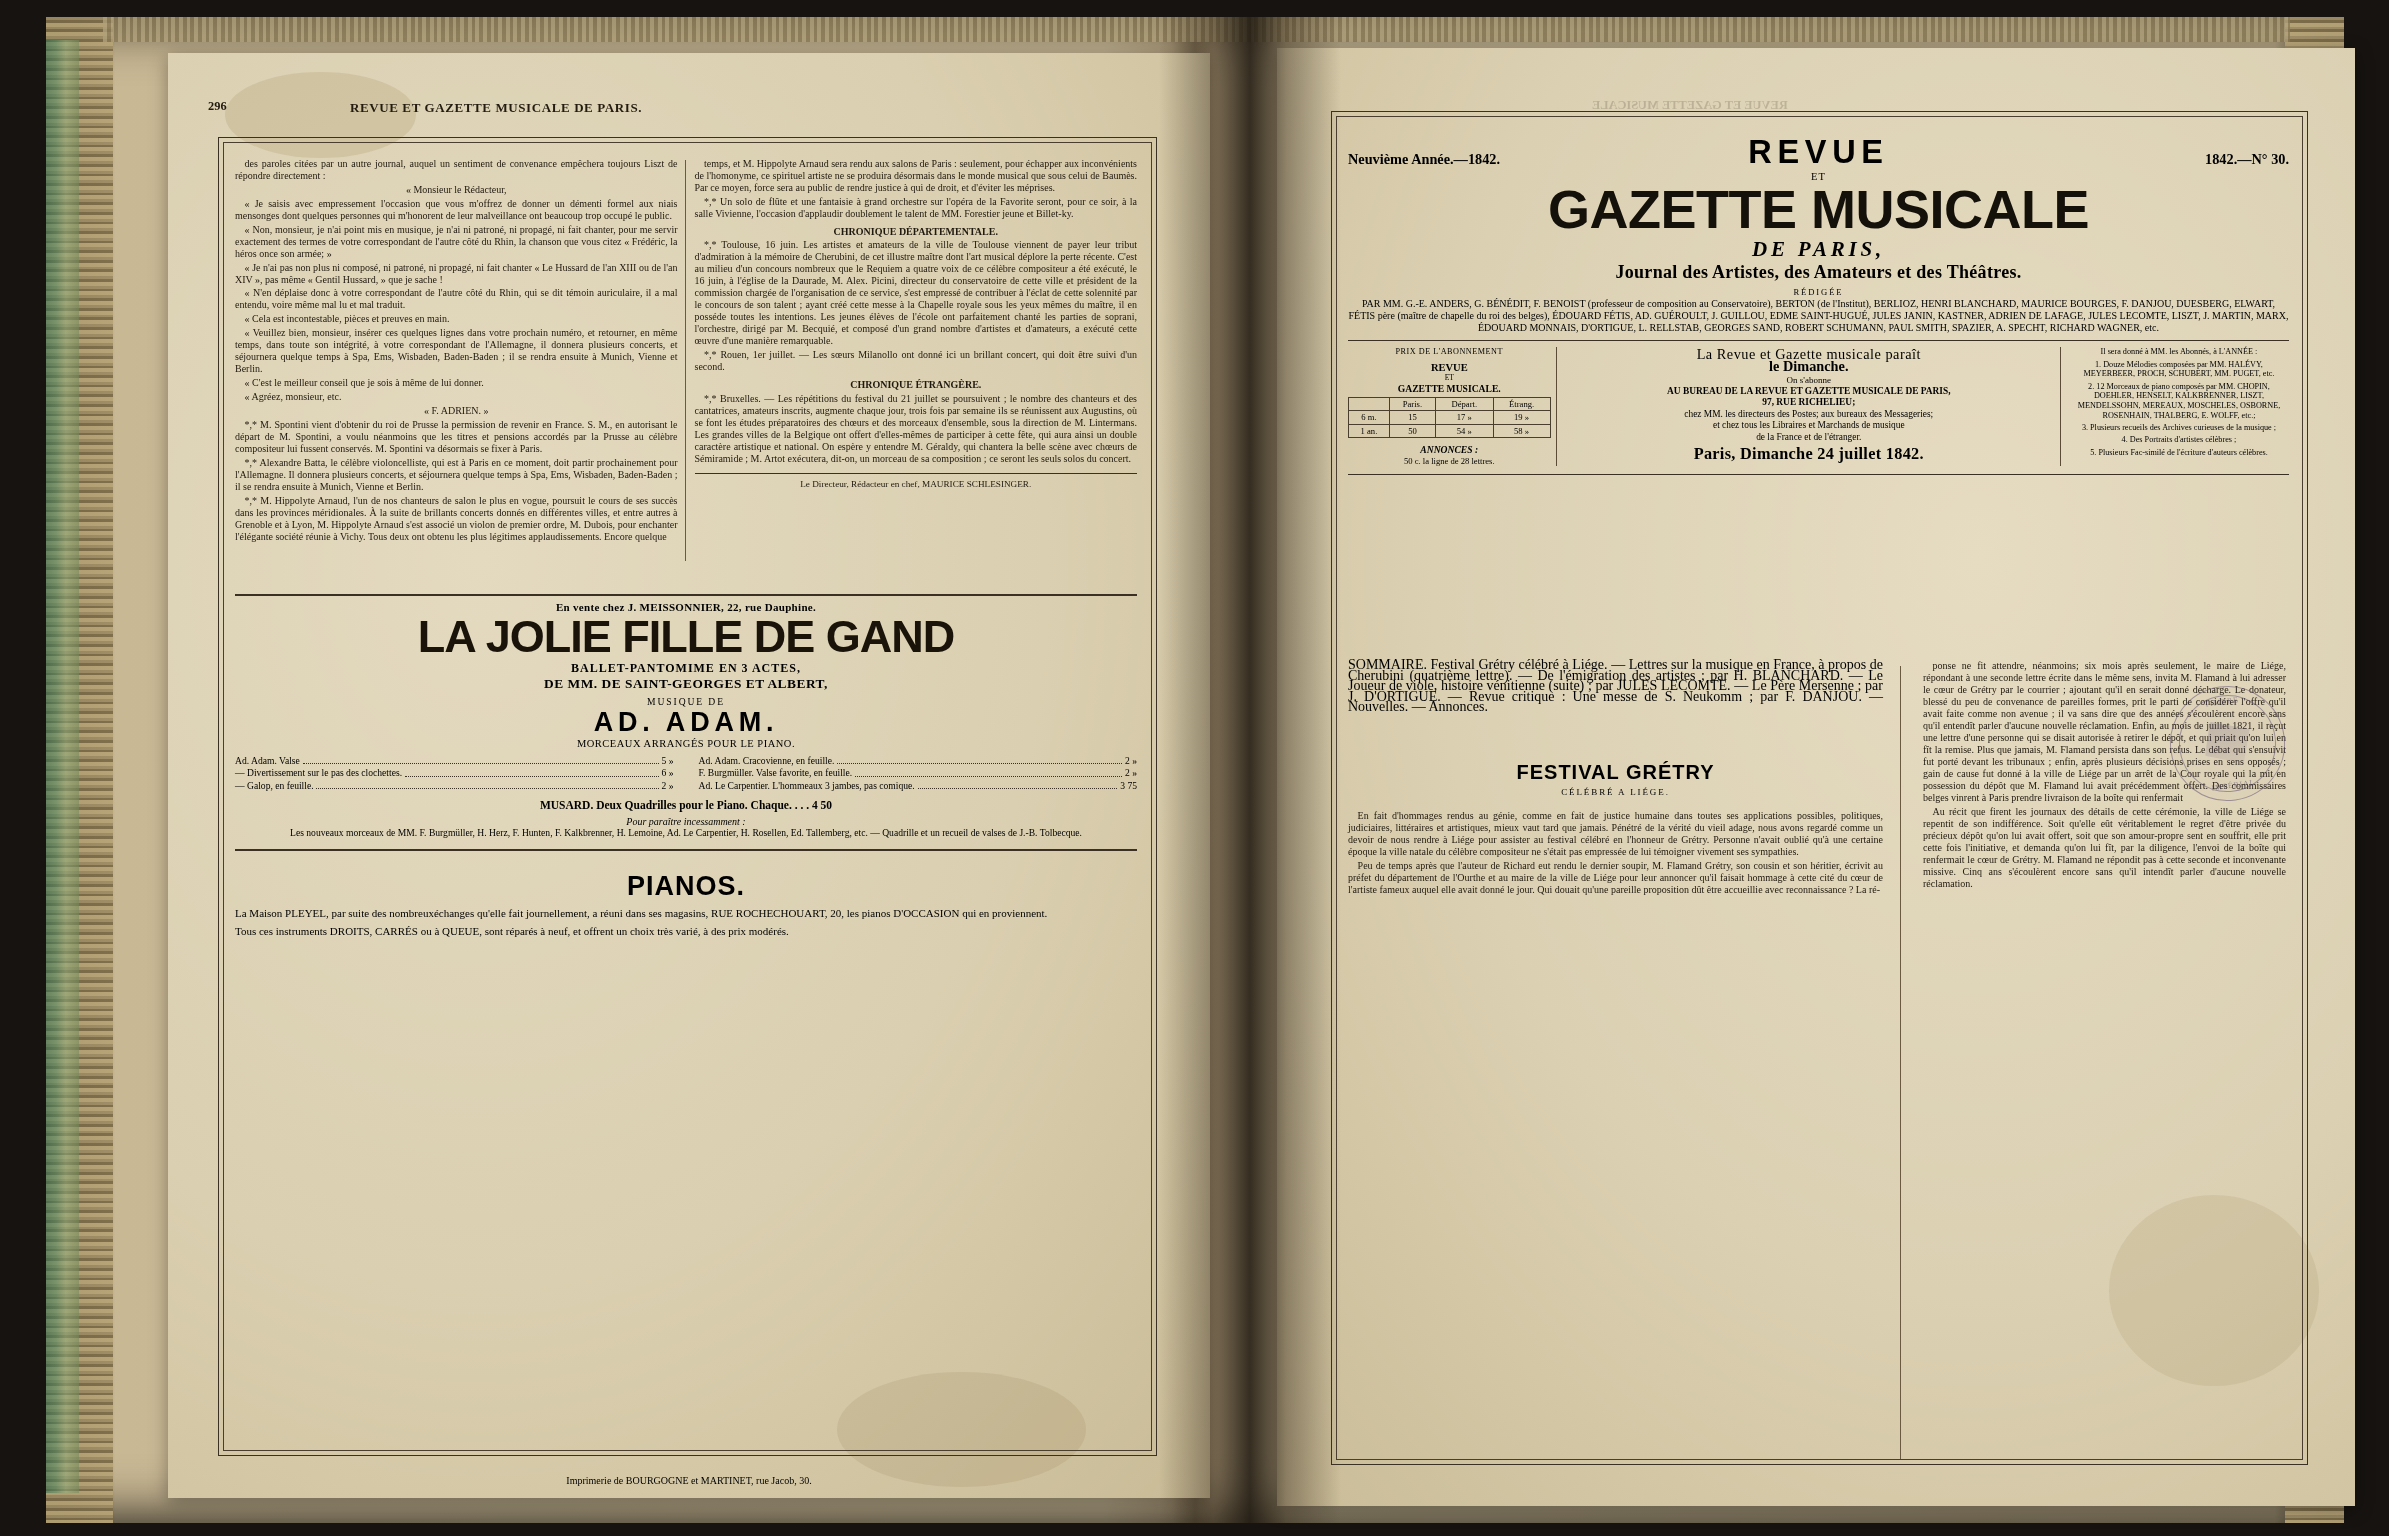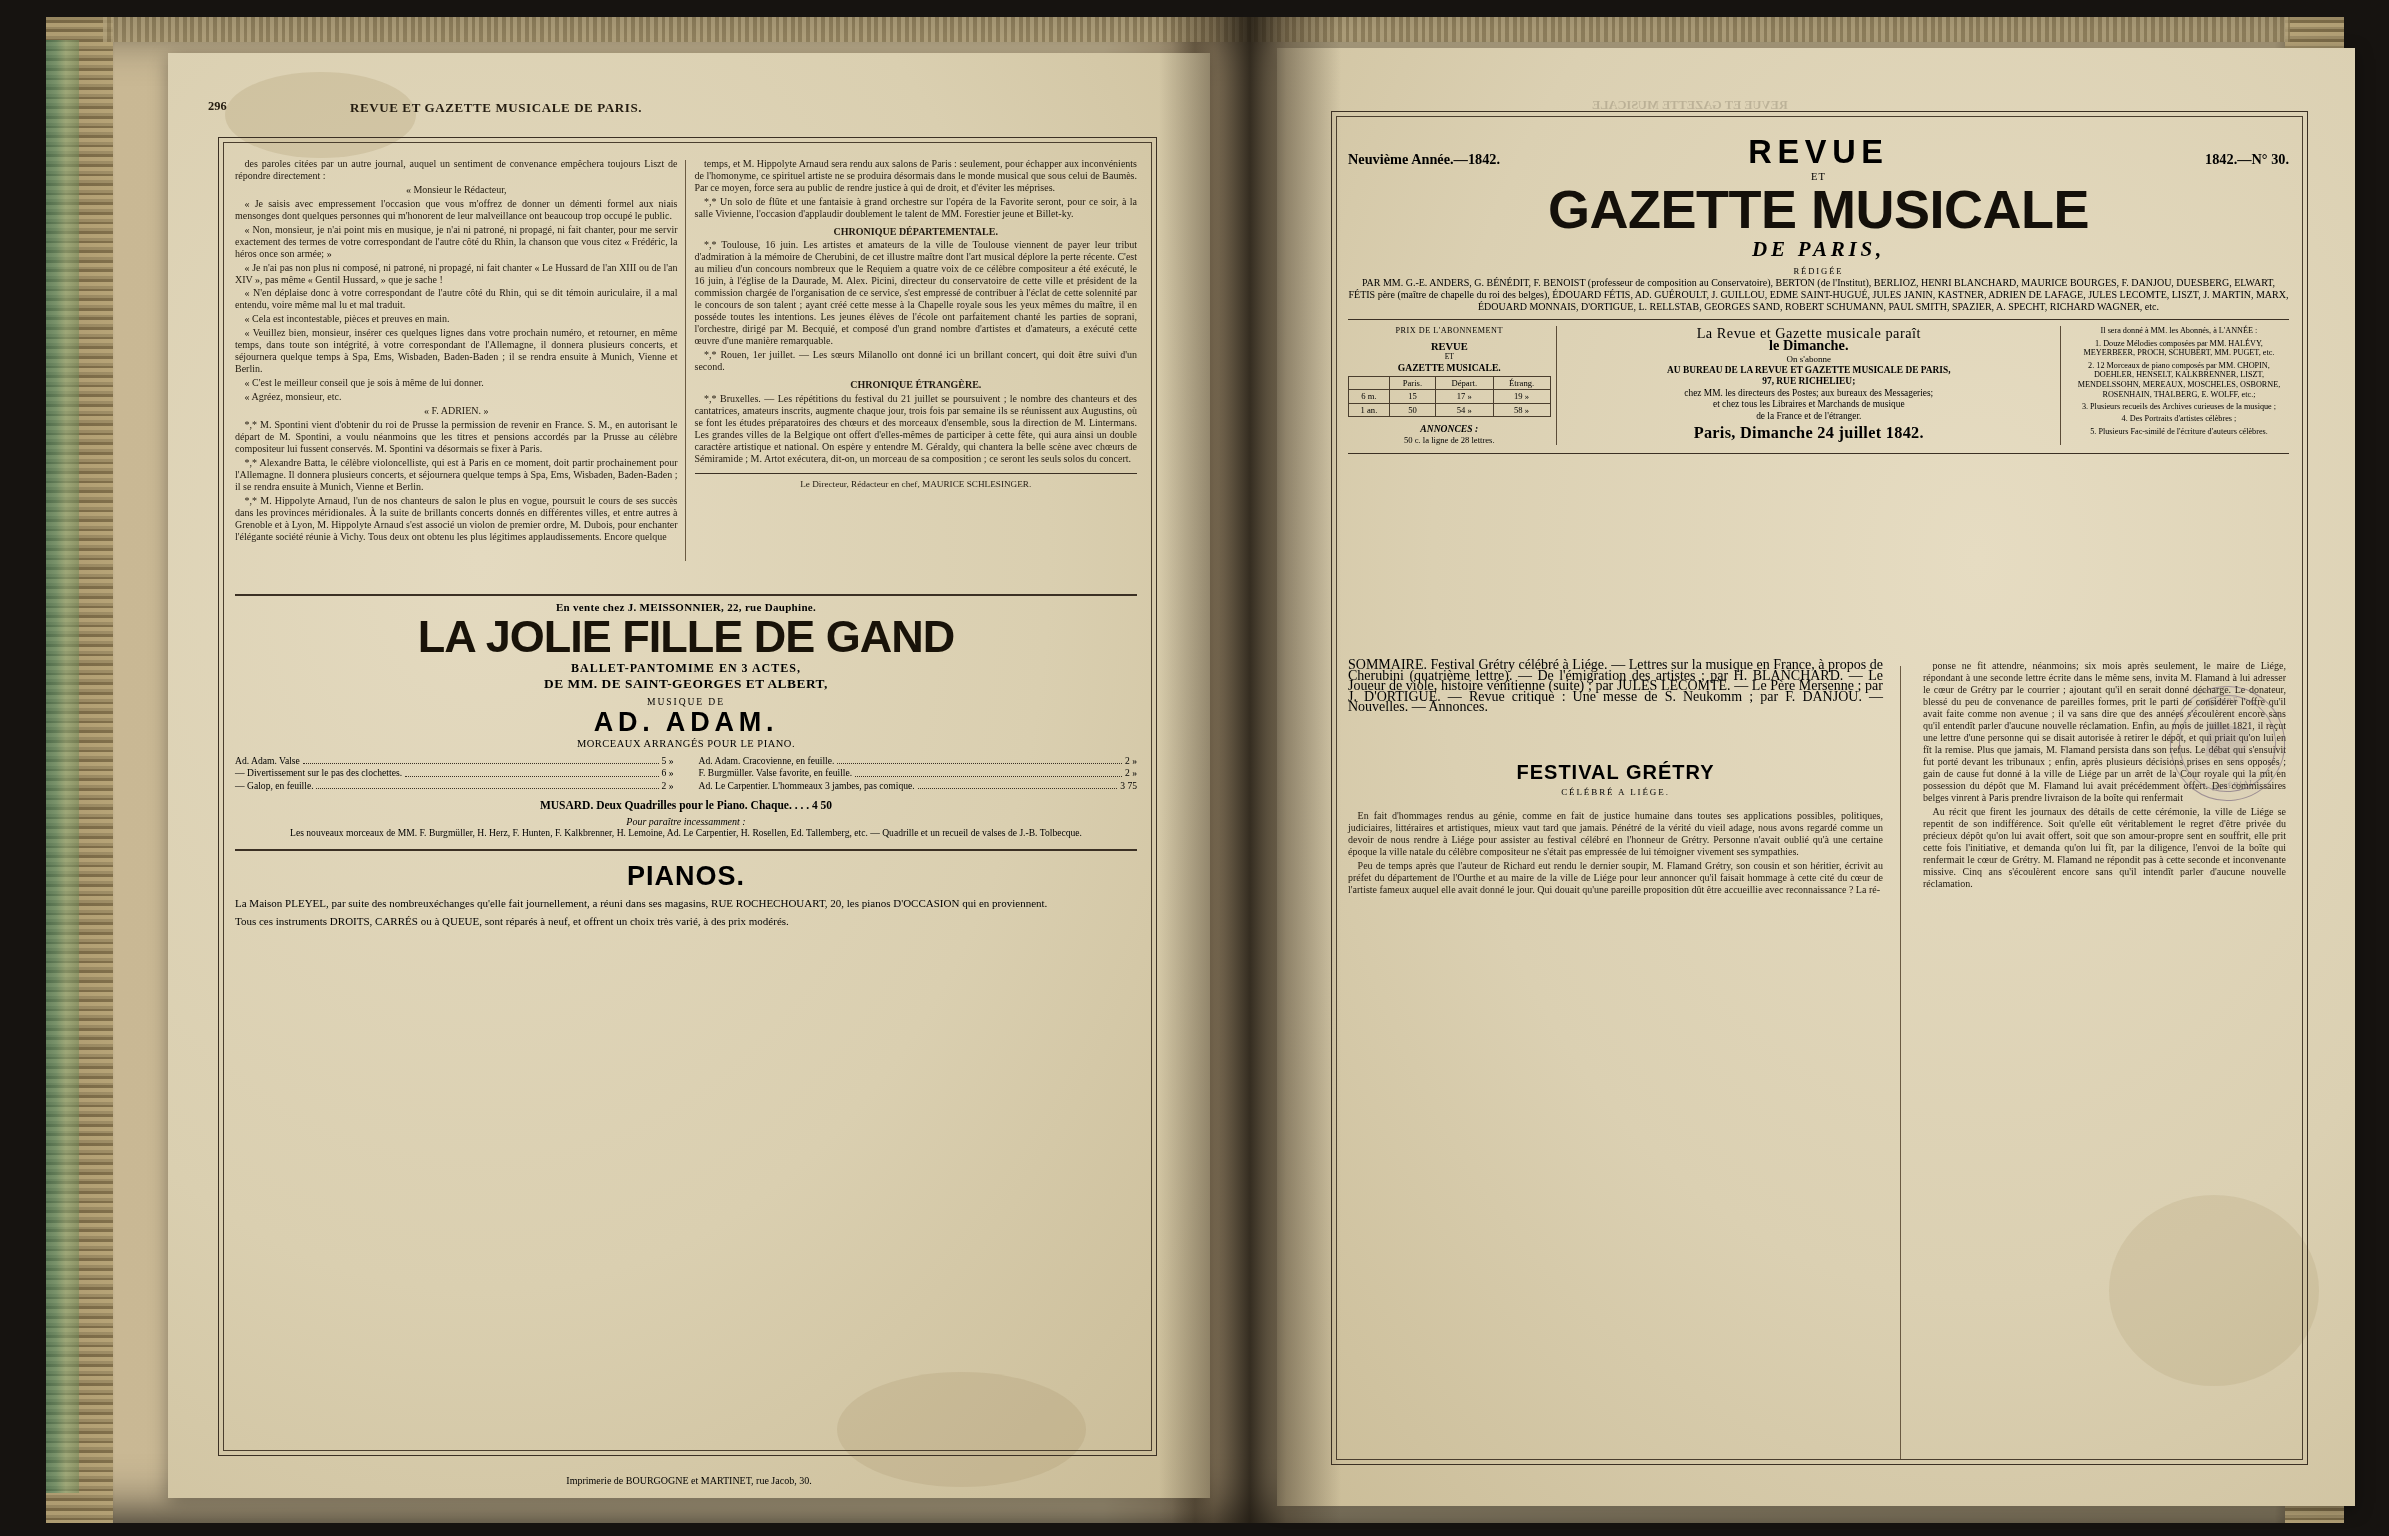--- a/index.html
+++ b/index.html
@@ -59,21 +59,21 @@
   .morceaux{text-align:center;font-size:10.5px;letter-spacing:0.5px;}
   .lists{display:flex;gap:25px;font-size:9.6px;line-height:12.4px;margin-top:5.7px;}
   .lists>div{flex:1;}
   .li{display:flex;}
   .li .nm{white-space:nowrap;}
   .li .dots{flex:1;border-bottom:1.4px dotted #3a3024;margin:0 2.9px 2.9px 2.9px;}
   .li .pr{white-space:nowrap;}
   .musard{text-align:center;font-size:11.5px;font-weight:bold;margin-top:6.7px;}
   .para-it{text-align:center;font-style:italic;font-size:10px;margin-top:5.7px;}
   .small-names{font-size:9.6px;line-height:12px;text-align:center;}
-  .pianos{text-align:center;font-family:"Liberation Sans",sans-serif;font-weight:bold;font-size:27px;letter-spacing:1px;margin-top:10px;}
+  .pianos{text-align:center;font-family:"Liberation Sans",sans-serif;font-weight:bold;font-size:27px;letter-spacing:1px;margin-top:20px;}
   .pianotext{font-size:11px;line-height:14.3px;text-align:justify;margin-top:3.8px;}
   .imprimerie{position:absolute;left:0;right:0;top:1422px;text-align:center;font-size:10px;}
 
   
   .rframe{position:absolute;left:54px;top:63px;width:975px;height:1352px;border:1.5px solid #3b3024;}
   .rframe:before{content:"";position:absolute;left:3.8px;top:3.8px;right:3.8px;bottom:3.8px;border:0.8px solid #4a3e2e;}
   .rhead{position:absolute;left:71px;top:82px;width:941px;text-align:center;}
   .yl{position:absolute;left:0;top:21px;font-size:14.3px;font-weight:bold;}
   .yr{position:absolute;right:0;top:21px;font-size:14.3px;font-weight:bold;}
   .revue{font-family:"Liberation Sans",sans-serif;font-weight:bold;font-size:32.5px;letter-spacing:5.7px;margin:3.8px 0 0 0;}
@@ -232,20 +232,21 @@
 
       <div class="rframe"></div>
 
       <div class="rhead">
         <div class="yl">Neuvième Année.—1842.</div>
         <div class="yr">1842.—N° 30.</div>
         <div class="revue">REVUE</div>
         <div class="et">ET</div>
         <div class="gm">GAZETTE MUSICALE</div>
         <div class="deparis">DE PARIS,</div>
+        <div class="journal">Journal des Artistes, des Amateurs et des Théâtres.</div>
         <div class="redigee">RÉDIGÉE</div>
         <div class="editors">PAR MM. G.-E. ANDERS, G. BÉNÉDIT, F. BENOIST (professeur de composition au Conservatoire), BERTON (de l'Institut), BERLIOZ, HENRI BLANCHARD, MAURICE BOURGES, F. DANJOU, DUESBERG, ELWART, FÉTIS père (maître de chapelle du roi des belges), ÉDOUARD FÉTIS, AD. GUÉROULT, J. GUILLOU, EDME SAINT-HUGUÉ, JULES JANIN, KASTNER, ADRIEN DE LAFAGE, JULES LECOMTE, LISZT, J. MARTIN, MARX, ÉDOUARD MONNAIS, D'ORTIGUE, L. RELLSTAB, GEORGES SAND, ROBERT SCHUMANN, PAUL SMITH, SPAZIER, A. SPECHT, RICHARD WAGNER, etc.</div>
         <div class="hdrule"></div>
 
         <div class="masthead-cols">
           <div class="mc1">
             <div style="font-size:8.2px;letter-spacing:0.5px;">PRIX DE L'ABONNEMENT</div>
             <div style="font-weight:bold;font-size:10.5px;margin-top:5.7px;">REVUE</div>
             <div style="font-size:7.6px;">ET</div>
             <div style="font-weight:bold;font-size:9.6px;">GAZETTE MUSICALE.</div>

